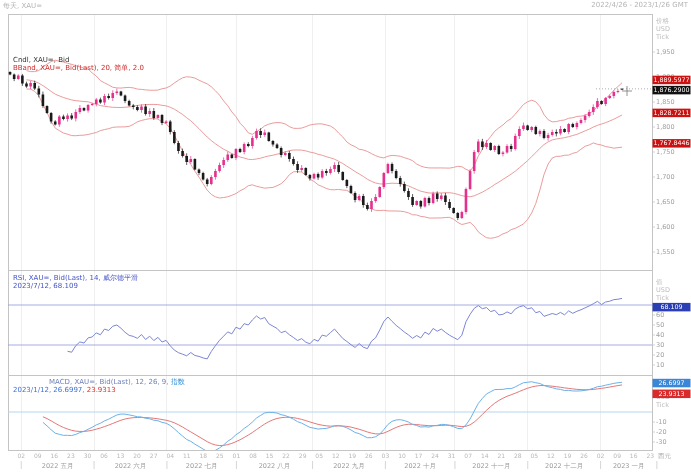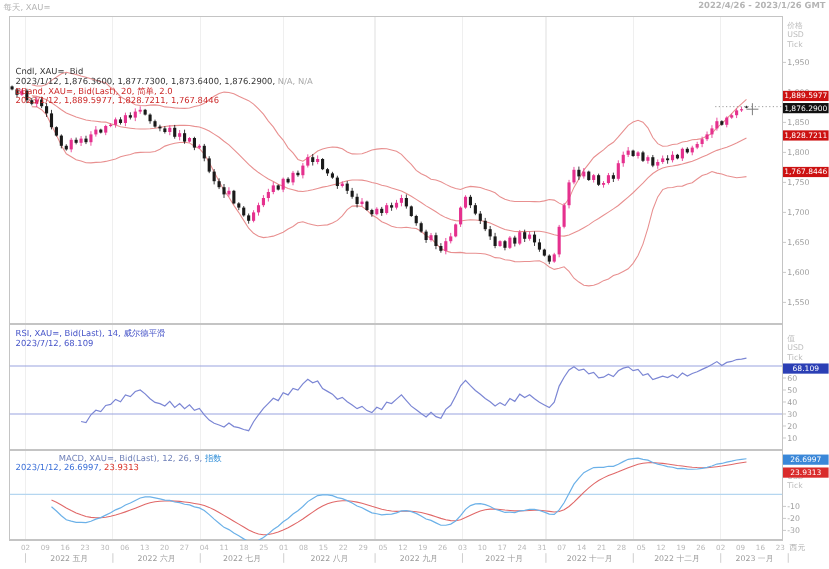--- a/index.html
+++ b/index.html
@@ -1,21 +1,21 @@
 <!DOCTYPE html>
 <html><head>
 <meta charset="utf-8">
 <style>
   html,body{margin:0;padding:0;background:#fff;}
   #screen{position:relative;width:691px;height:472px;background:#ffffff;overflow:hidden;
           font-family:"DejaVu Sans",sans-serif;}
   #chart-svg{position:absolute;left:0;top:0;}
   .hdr{position:absolute;top:1px;font-size:7px;color:#b4b4b4;white-space:nowrap;}
   .hdr-left{left:3px;}
-  .hdr-right{right:3px;font-weight:bold;}
+  .hdr-right{right:3px;}
   .legend{position:absolute;font-size:7px;line-height:8px;white-space:nowrap;letter-spacing:0;}
   .lg-main{left:13px;top:16px;margin-top:40px;}
   .lg-rsi{left:13px;top:274px;}
   .lg-macd{left:13px;top:378px;}
   .t-dark{color:#333333;}
   .t-gray{color:#a8a8a8;}
   .t-red{color:#cc2a2a;text-align:right;}
   .t-blue{color:#4553c8;text-align:center;}
   .t-slate{color:#6d7fb8;padding-left:36px;}
   .t-method{color:#2f8ed8;}
@@ -499,23 +499,21 @@
         <text x="564.1724563758389" y="467.5" font-size="6.5" fill="#9a9a9a" text-anchor="middle" font-family="DejaVu Sans,sans-serif">2022 十二月</text>
         <line x1="600.588510067114" y1="461" x2="600.588510067114" y2="469" stroke="#cccccc" stroke-width="0.8"></line>
         <text x="628.728187919463" y="467.5" font-size="6.5" fill="#9a9a9a" text-anchor="middle" font-family="DejaVu Sans,sans-serif">2023 一月</text>
         <line x1="656.867865771812" y1="461" x2="656.867865771812" y2="469" stroke="#cccccc" stroke-width="0.8"></line>
         <text x="658" y="458" font-size="6.5" fill="#b0b0b0" font-family="DejaVu Sans,sans-serif">西元</text>
       </g>
     </svg>
 
   <div class="legend lg-main">
     <div><span class="t-dark">Cndl, XAU=, Bid</span></div>
-    <div><span class="t-dark">2023/1/12, 1,876.3600, 1,877.7300, 1,873.6400, 1,876.2900,</span><span class="t-gray"> N/A, N/A</span></div>
     <div><span class="t-red">BBand, XAU=, Bid(Last), 20, 简单, 2.0</span></div>
-    <div><span class="t-red">2023/1/12, 1,889.5977, 1,828.7211, 1,767.8446</span></div>
   </div>
 
   <div class="legend lg-rsi">
     <div><span class="t-blue">RSI, XAU=, Bid(Last), 14, 威尔德平滑</span></div>
     <div><span class="t-blue">2023/7/12, 68.109</span></div>
   </div>
 
   <div class="legend lg-macd">
     <div><span class="t-slate">MACD, XAU=, Bid(Last), 12, 26, 9, </span><span class="t-method">指数</span></div>
     <div><span class="t-macdval">2023/1/12, 26.6997,</span><span class="t-sigval"> 23.9313</span></div>

